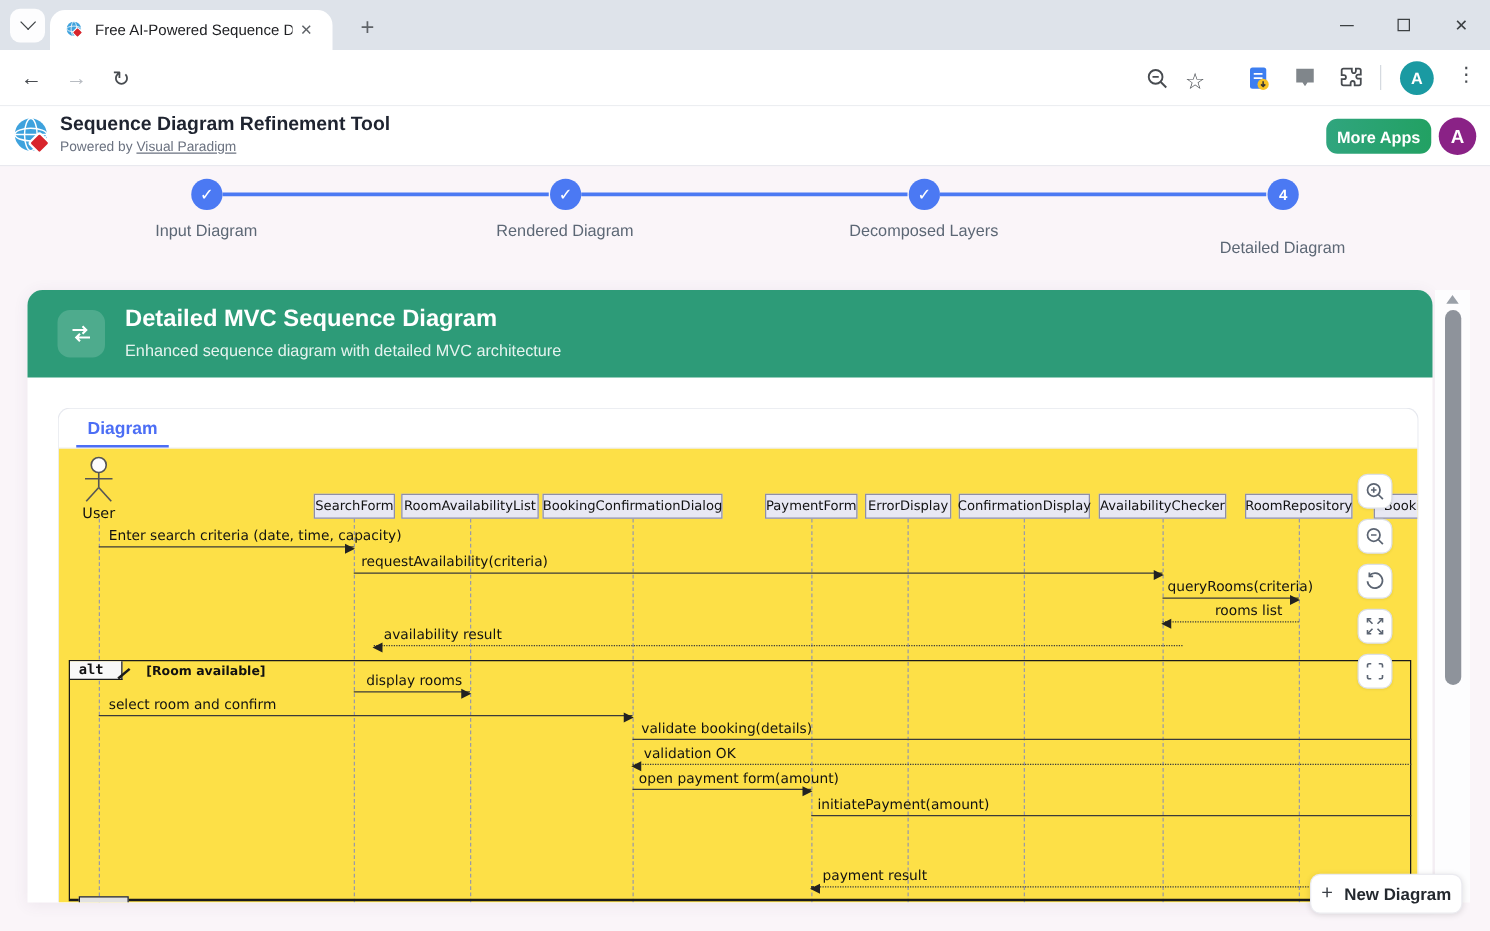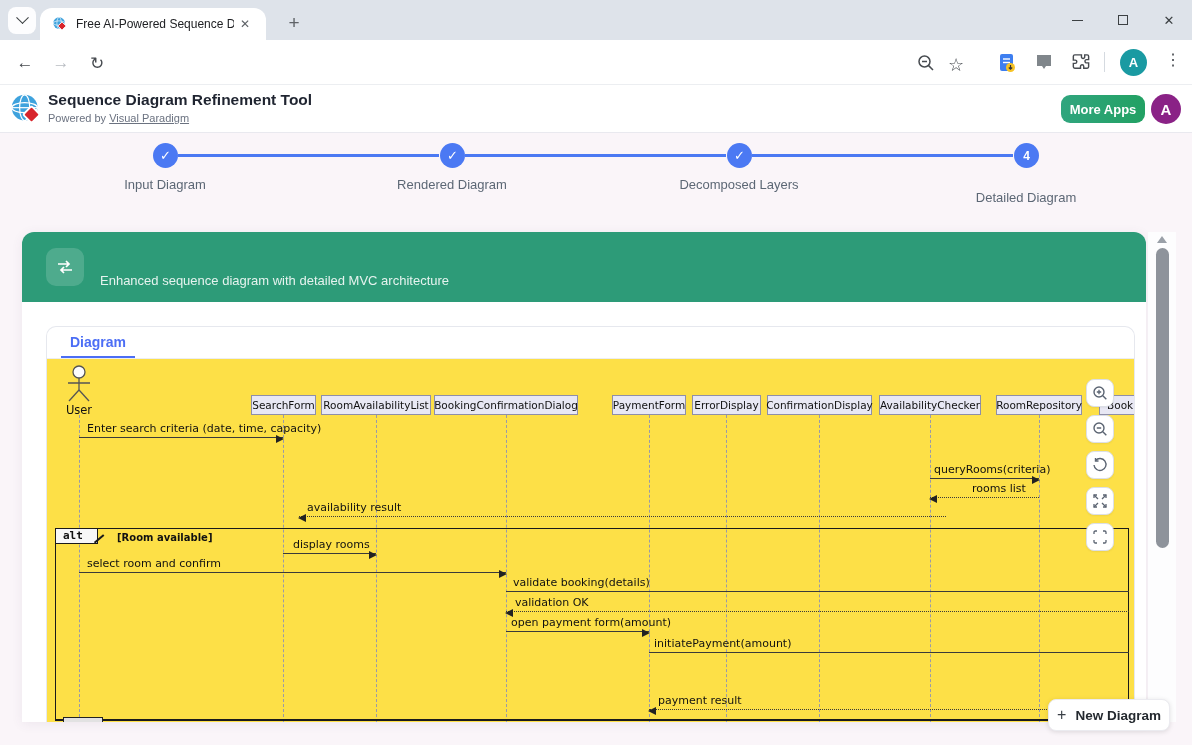--- a/index.html
+++ b/index.html
@@ -176,20 +176,21 @@
   <div class="step-lbl" style="left:936px;margin-top:13px;">Detailed Diagram</div>
 
   <div class="card">
     <div class="greenhd">
       <div class="gicon">
         <svg width="20" height="20" viewBox="0 0 20 20">
             <path d="M3 7h11M11 4l3 3-3 3" fill="none" stroke="#fff" stroke-width="1.7"></path>
             <path d="M17 13H6M9 10l-3 3 3 3" fill="none" stroke="#fff" stroke-width="1.7"></path>
           </svg>
       </div>
+      <div class="gtitle">Detailed MVC Sequence Diagram</div>
       <div class="gsub">Enhanced sequence diagram with detailed MVC architecture</div>
     </div>
 
     <div class="tabbox">
       <div class="tabbar">
         <div class="tabitem active">Diagram</div>
         <div class="tabitem idle">PlantUML Source</div>
       </div>
 
       <div class="canvas">
@@ -227,20 +228,25 @@
           <div class="frag-op">alt</div>
           <div class="frag-guard">[Room available]</div>
         </div>
         <div class="nextfrag"></div>
 
         <div class="msg" style="left:32px; top:61px; width:204px;">
           <span class="lb" style="left:8px;">Enter search criteria (date, time, capacity)</span>
             <div class="ln"></div>
             <div class="ar r"></div>
         </div>
+        <div class="msg" style="left:236px; top:82px; width:647px;">
+          <span class="lb" style="left:6px;">requestAvailability(criteria)</span>
+            <div class="ln"></div>
+            <div class="ar r"></div>
+        </div>
         <div class="msg" style="left:883px; top:102px; width:109px;">
           <span class="lb" style="left:4px;">queryRooms(criteria)</span>
             <div class="ln"></div>
             <div class="ar r"></div>
         </div>
         <div class="msg dash" style="left:883px; top:121px; width:109px;">
           <span class="lb" style="left:14px;margin-left:28px;">rooms list</span>
             <div class="ln"></div>
             <div class="ar l"></div>
         </div>

